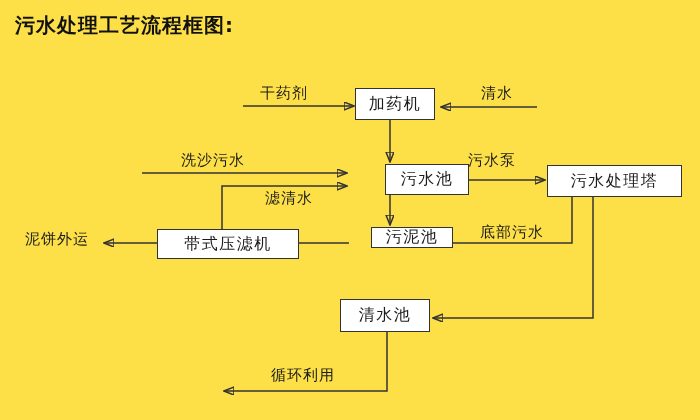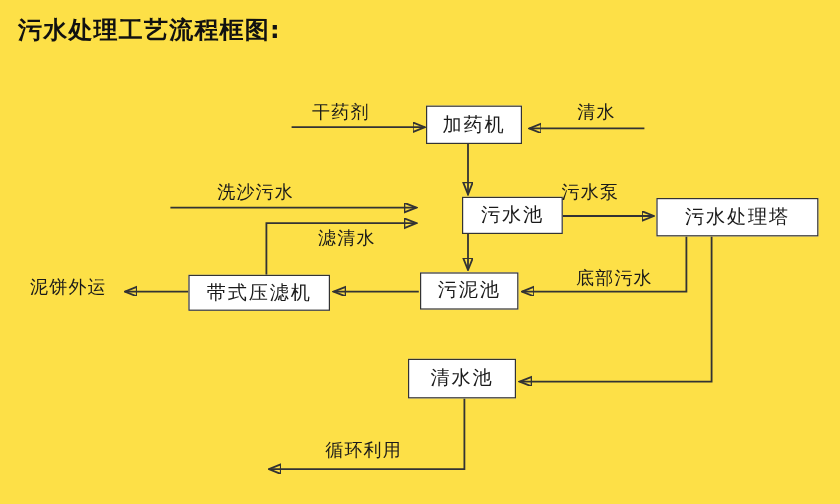--- a/index.html
+++ b/index.html
@@ -9,22 +9,22 @@
   svg.wires{position:absolute;left:0;top:0;width:700px;height:420px;}
   svg.wires path{fill:none;stroke:#333333;stroke-width:1.5;}
   .node{position:absolute;box-sizing:border-box;border:1.6px solid #333333;background:#ffffff;
         display:flex;align-items:center;justify-content:center;
         font-size:16px;color:#1a1a1a;letter-spacing:1.5px;white-space:nowrap;}
   .flabel{position:absolute;font-size:15px;color:#1a1a1a;text-align:center;letter-spacing:1px;white-space:nowrap;}
   
   .n-dosing{left:355px;top:88px;width:80px;height:32px;}
   .n-sewage{left:349px;top:164px;width:84px;height:31px;margin-left:36px;}
   .n-tower{left:547px;top:165px;width:135px;height:32px;}
-  .n-sludge{left:350px;top:227px;width:82px;height:31px;}
-  .n-belt{left:157px;top:229px;width:118px;height:30px;}
+  .n-sludge{left:371px;top:227px;width:82px;height:21px;}
+  .n-belt{left:157px;top:229px;width:142px;height:30px;}
   .n-clean{left:340px;top:299px;width:90px;height:33px;}
   
   .l-drychem{left:252px;top:84px;width:64px;}
   .l-cleanwater{left:473px;top:84px;width:48px;}
   .l-sandwash{left:170px;top:151px;width:86px;}
   .l-sewagepump{left:450px;top:151px;width:66px;text-align:right;}
   .l-filtered{left:256px;top:189px;width:66px;}
   .l-sludgepump{left:283px;top:223px;width:62px;}
   .l-bottomsewage{left:470px;top:223px;width:84px;}
   .l-mudcake{left:14px;top:230px;width:86px;}

